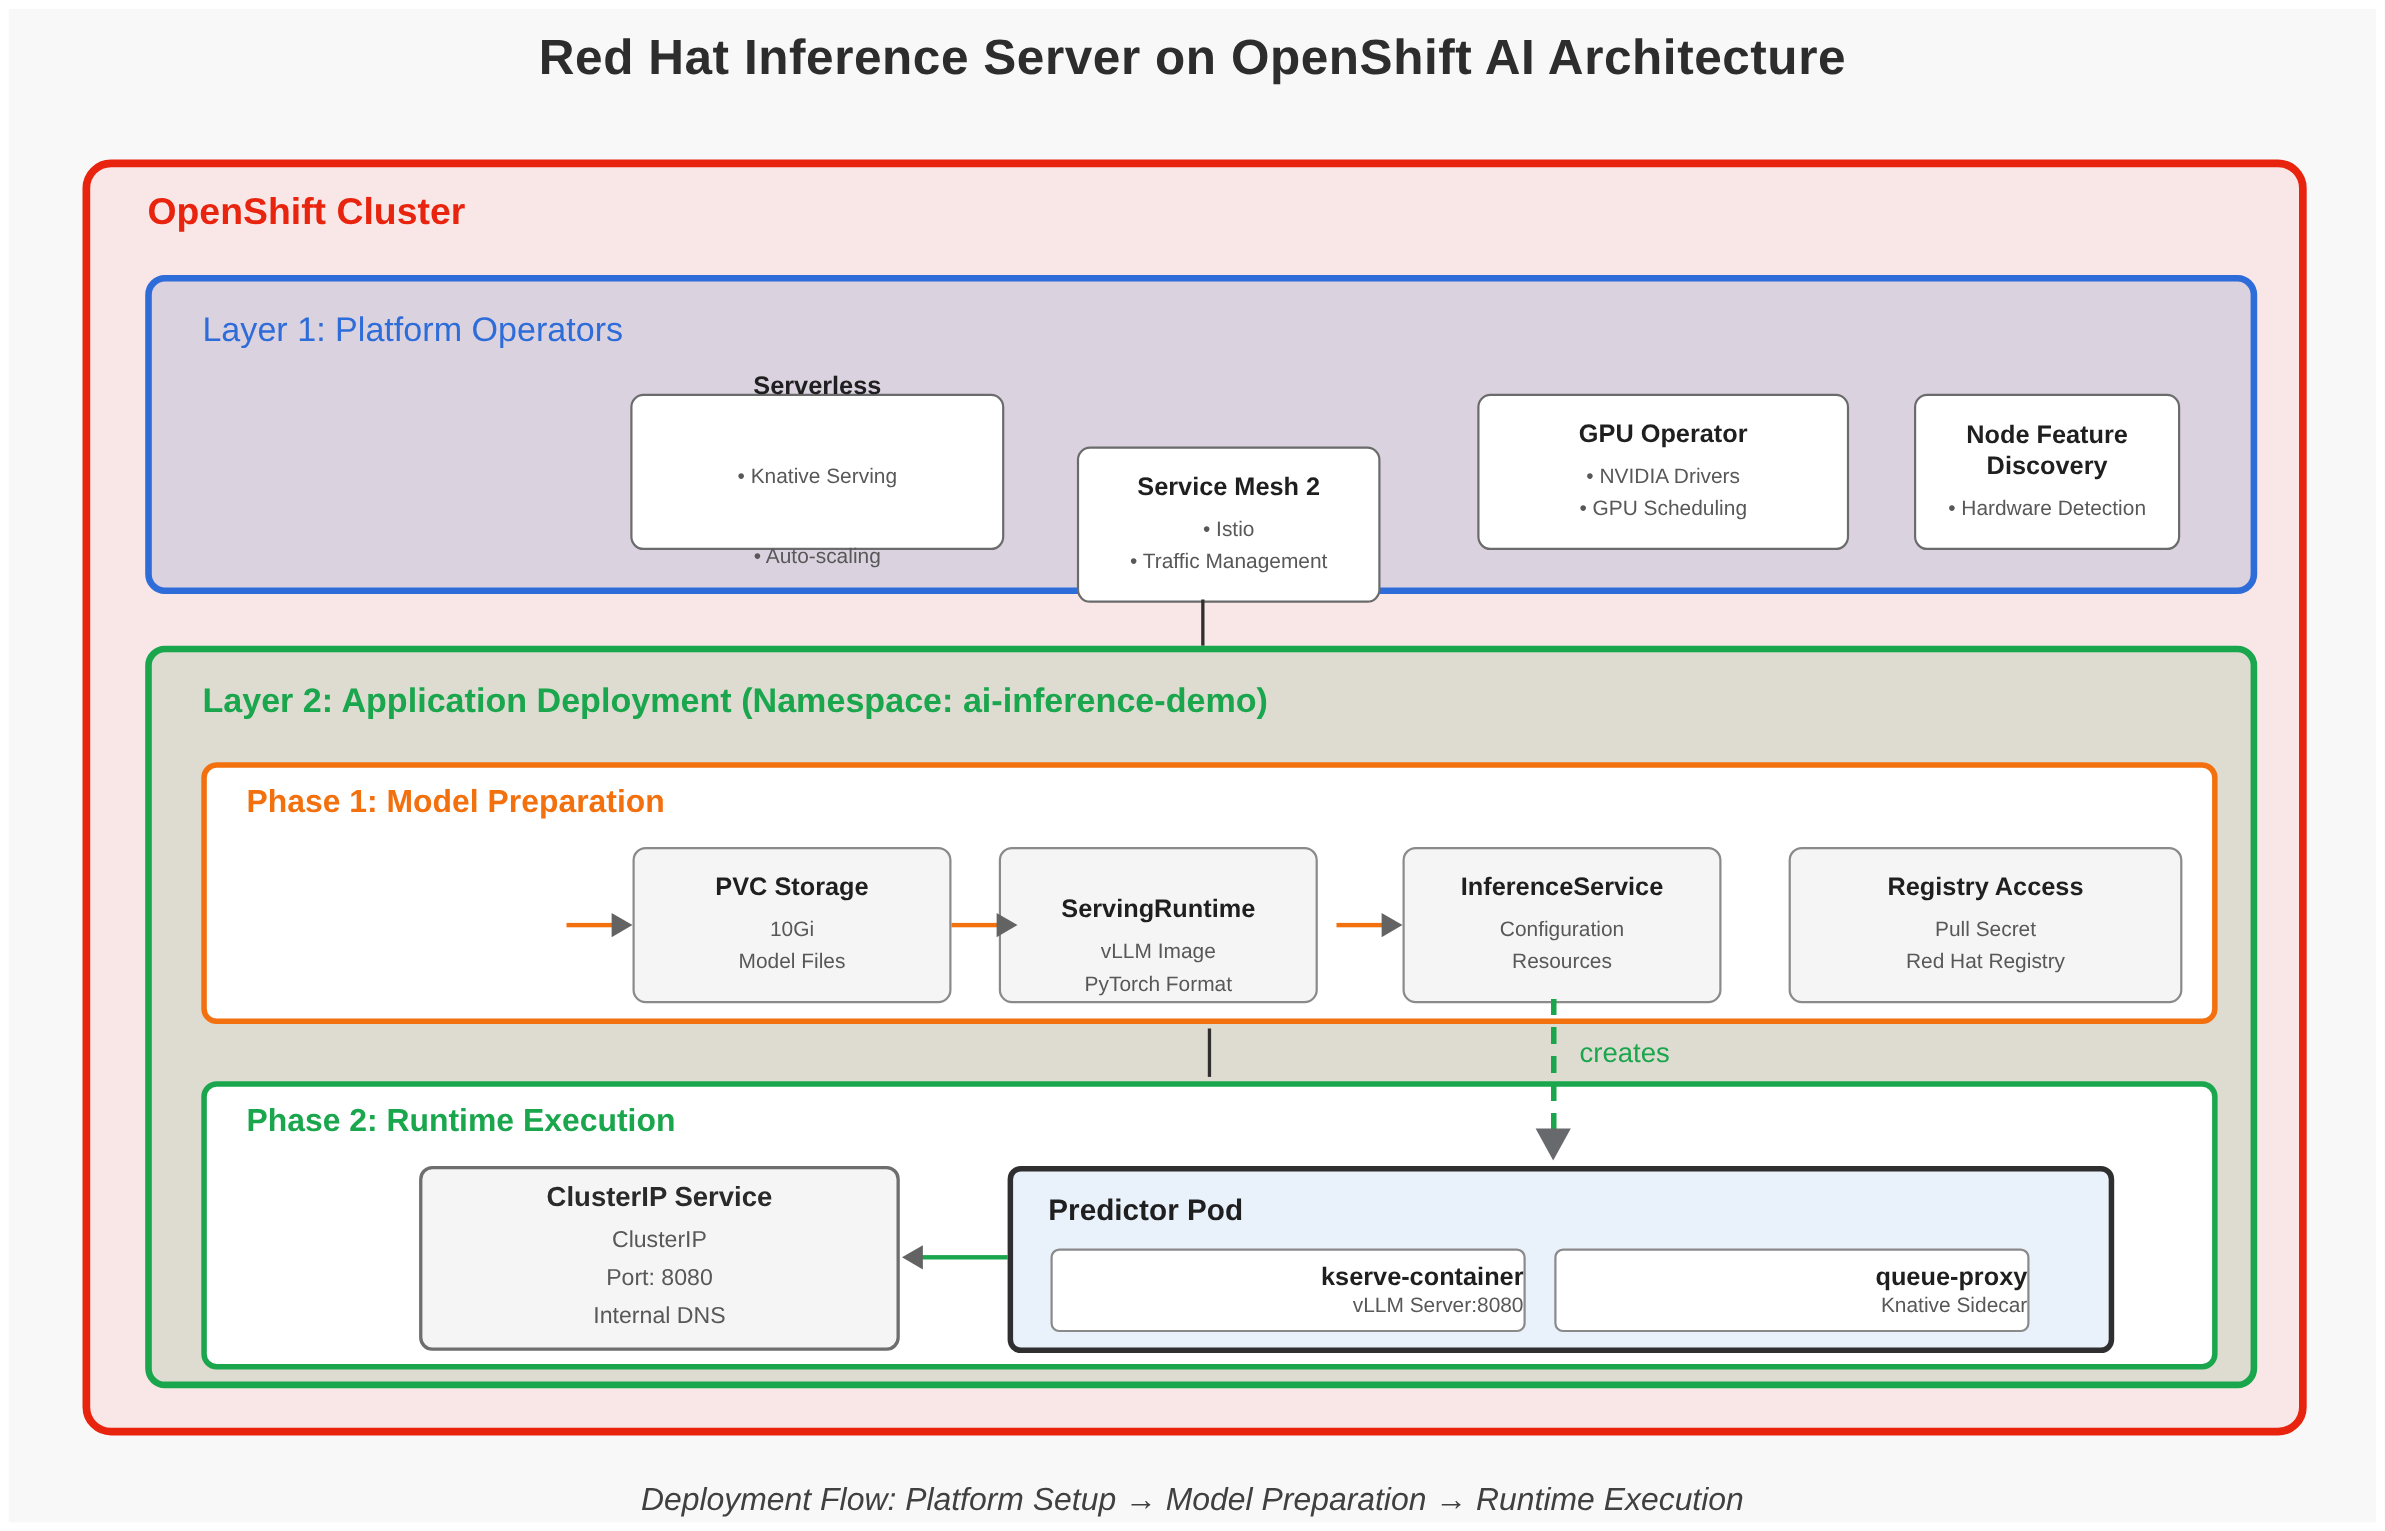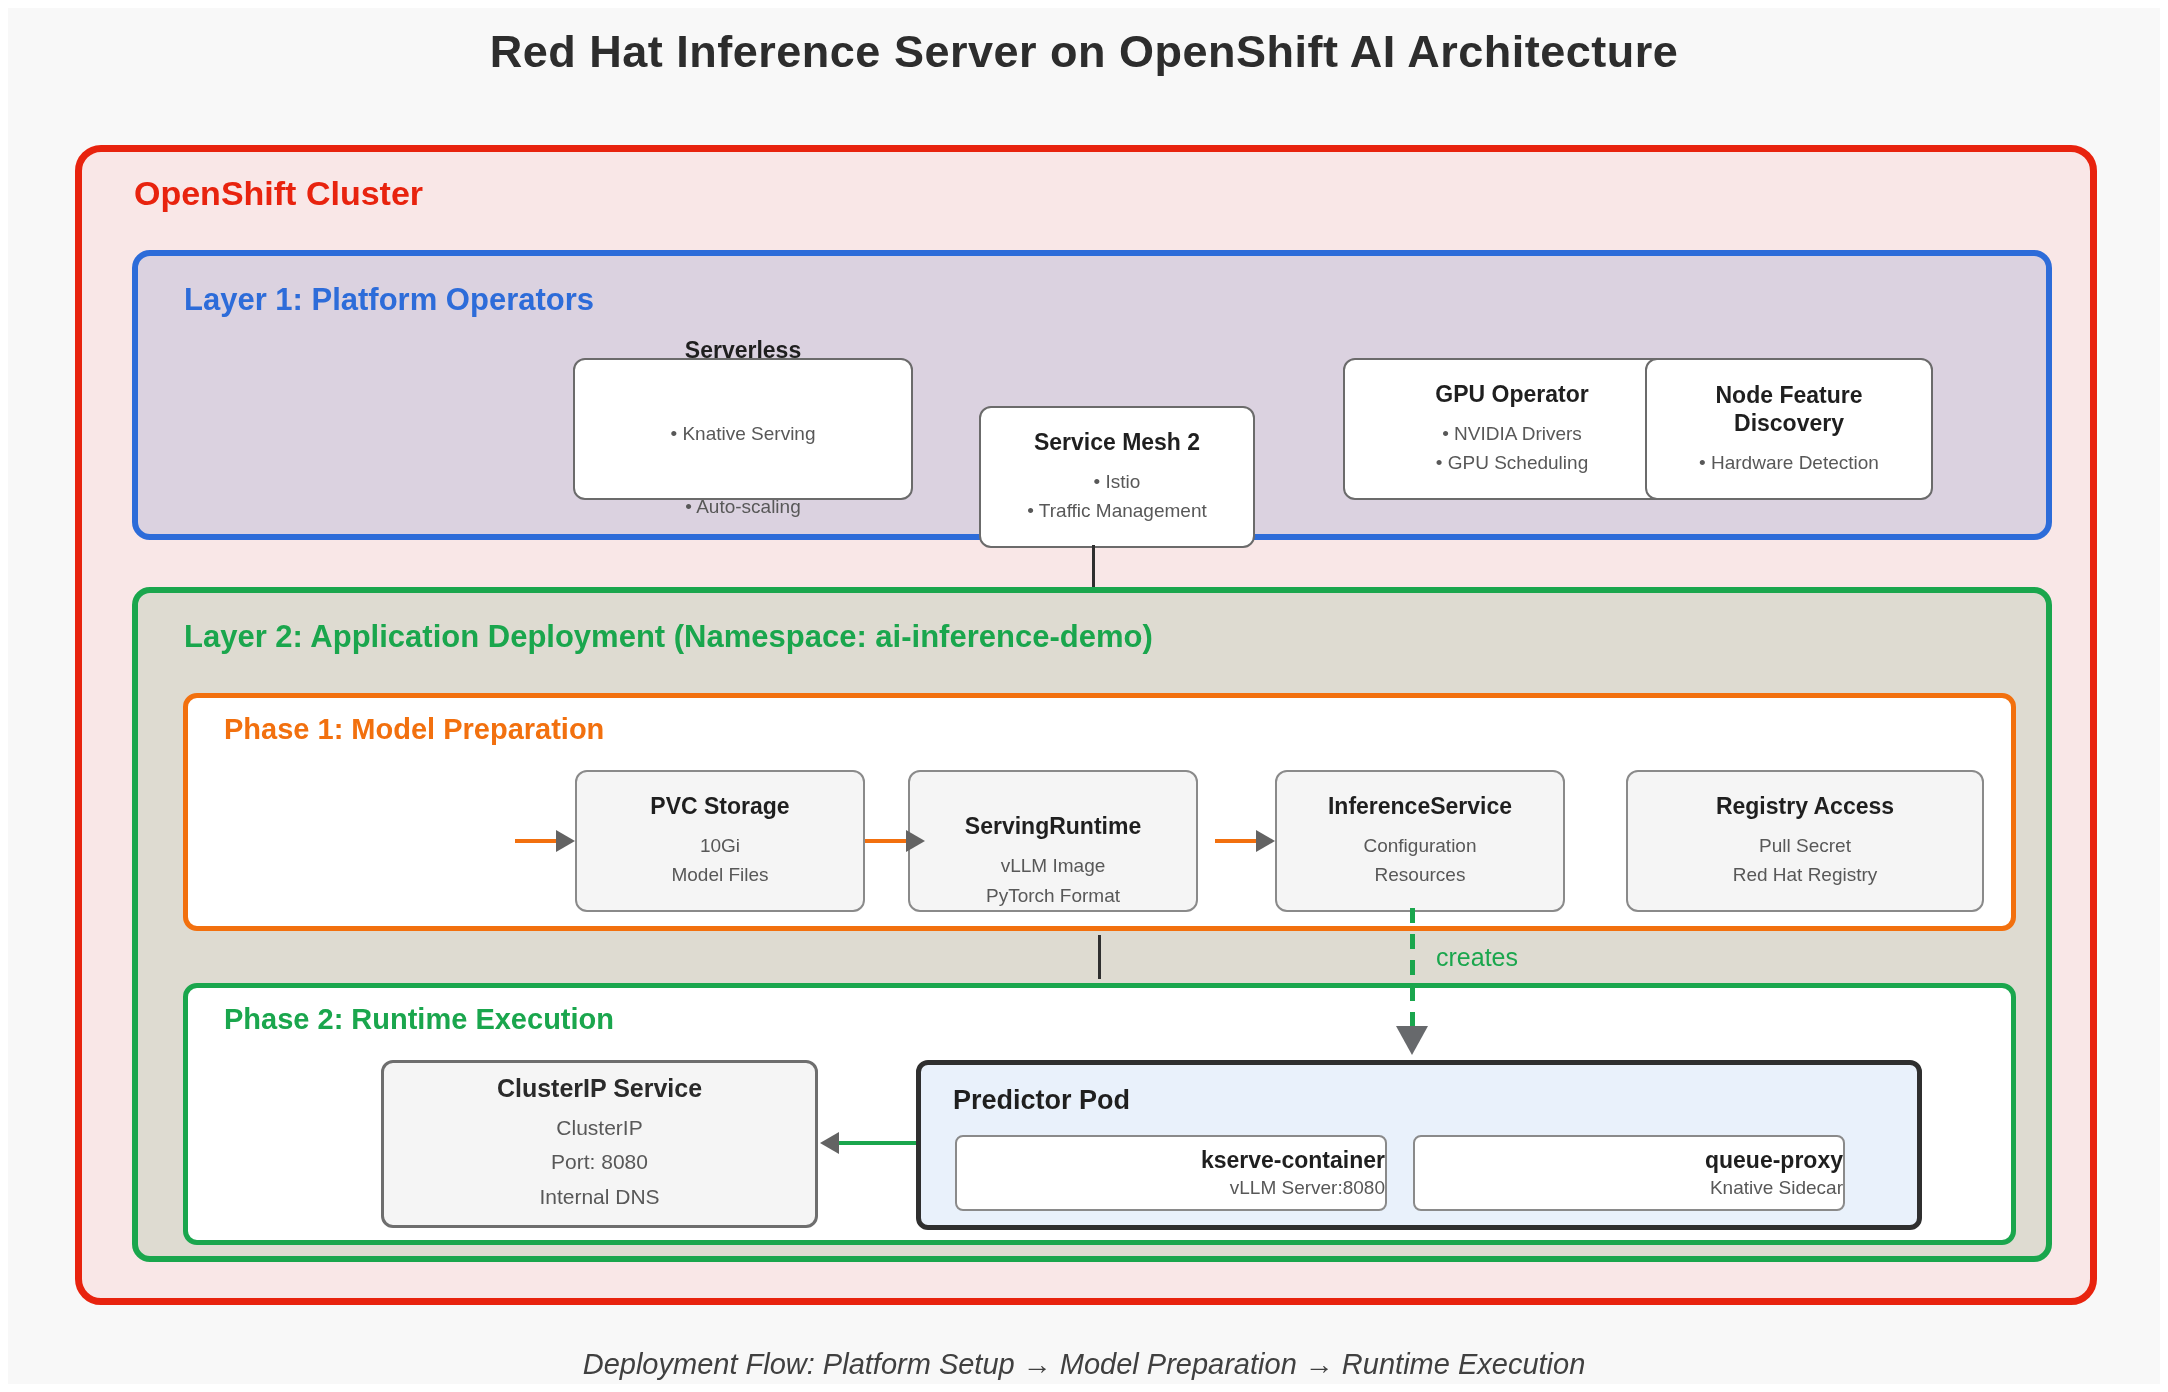--- a/index.html
+++ b/index.html
@@ -25,21 +25,21 @@
   .cluster-box {
     position: absolute; left: 67px; top: 137px; width: 2022px; height: 1160px;
     background: #f9e7e7; border: 7px solid #e8230e; border-radius: 26px;
   }
   .cluster-label { position: absolute; left: 52px; top: 22px; font-size: 34px; font-weight: bold; color: #e8230e; }
 
   .layer1-box {
     position: absolute; left: 50px; top: 98px; width: 1920px; height: 290px;
     background: #dbd2e0; border: 6px solid #2d6cd9; border-radius: 18px;
   }
-  .layer1-label { position: absolute; left: 46px; top: 26px; font-size: 31px; font-weight: bold; color: #2d6cd9; }
+  .layer1-label { position: absolute; left: 46px; top: 26px; font-size: 31px; font-weight: normal; color: #2d6cd9; }
 
   .layer2-box {
     position: absolute; left: 50px; top: 435px; width: 1920px; height: 675px;
     background: #dedbd1; border: 6px solid #1aa64d; border-radius: 18px;
   }
   .layer2-label { position: absolute; left: 46px; top: 26px; font-size: 31px; font-weight: bold; color: #1aa64d; }
 
   .phase1-box {
     position: absolute; left: 45px; top: 100px; width: 1833px; height: 238px;
     background: #ffffff; border: 5px solid #f2700e; border-radius: 14px;
@@ -140,21 +140,21 @@
       <div class="card white" style="left:841px; top:102px; width:276px; height:142px;margin-top:48px;">
         <div class="card-title">Service Mesh 2</div>
         <div class="card-line">• Istio</div>
         <div class="card-line">• Traffic Management</div>
       </div>
       <div class="card white" style="left:1205px; top:102px; width:338px; height:142px;">
         <div class="card-title">GPU Operator</div>
         <div class="card-line">• NVIDIA Drivers</div>
         <div class="card-line">• GPU Scheduling</div>
       </div>
-      <div class="card white" style="left:1507px; top:102px; width:288px; height:142px;">
+      <div class="card white" style="left:1602px; top:102px; width:242px; height:142px;">
         <div class="card-title">Node Feature Discovery</div>
         <div class="card-line">• Hardware Detection</div>
       </div>
     </div>
 
     <div class="vline" style="left:1010px; top:393px; height:42px;"></div>
 
     <div class="layer2-box">
       <div class="layer2-label">Layer 2: Application Deployment (Namespace: ai-inference-demo)</div>
 

